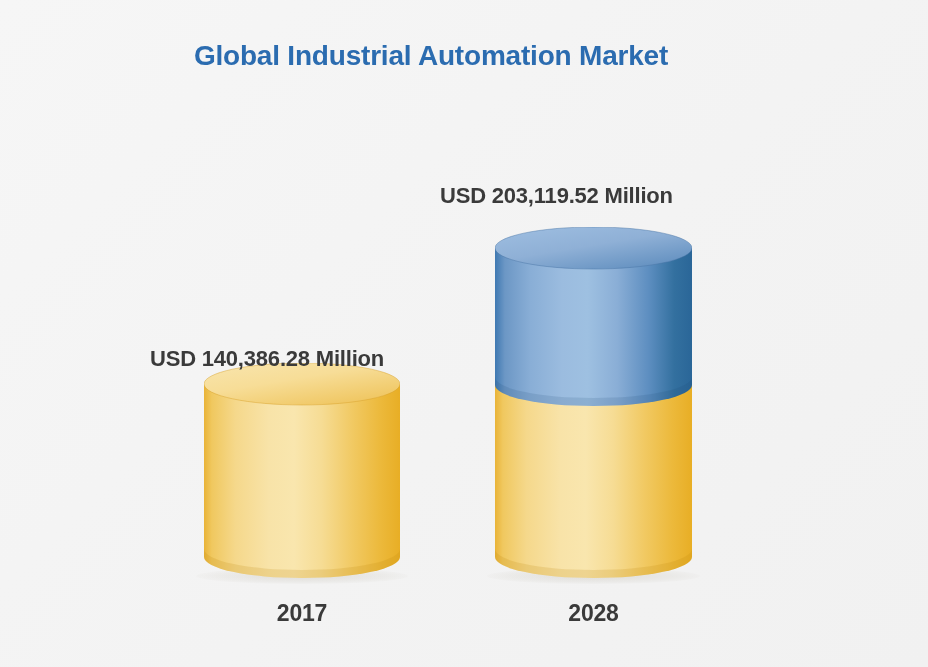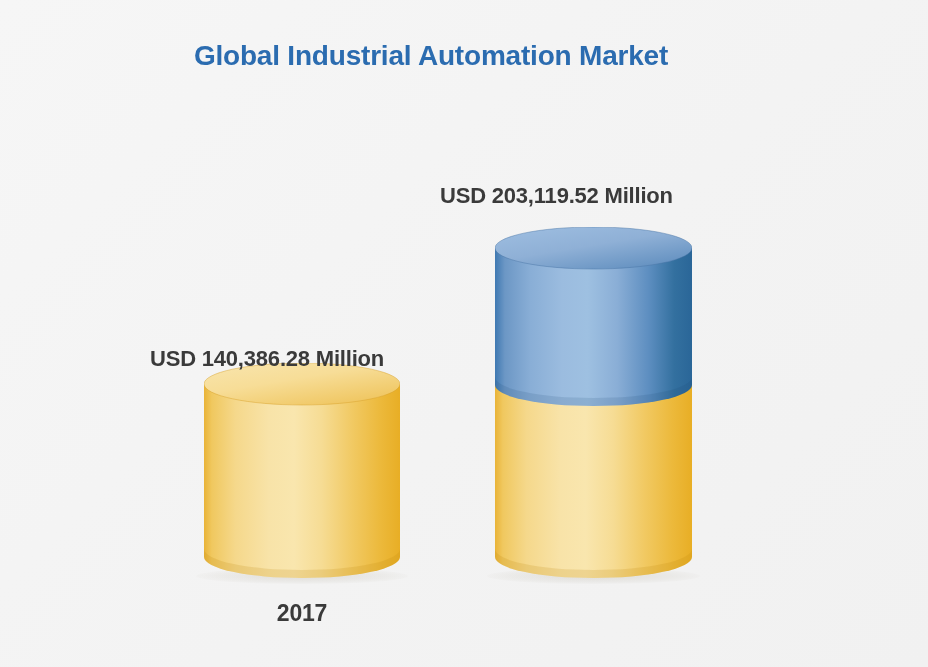--- a/index.html
+++ b/index.html
@@ -175,14 +175,15 @@
       <ellipse cx="98.5" cy="21" rx="98.5" ry="21" fill="none" stroke="rgba(70,115,165,0.45)" stroke-width="1"></ellipse>
     </svg>
   </div>
 
   <div class="value-label value-label-2021">USD 140,386.28 Million</div>
 
   <div class="value-label value-label-2028">USD 203,119.52 Million</div>
 
   <div class="cat-label cat-label-2021">2017</div>
 
+  <div class="cat-label cat-label-2028">2028</div>
 
 </div>
 
 </body></html>

